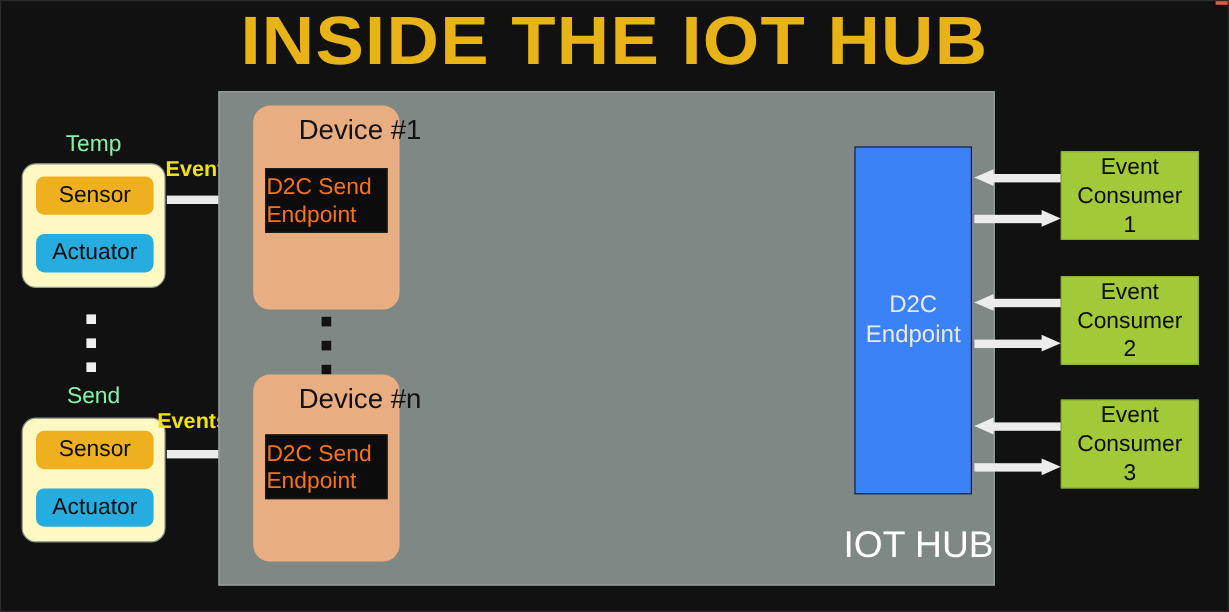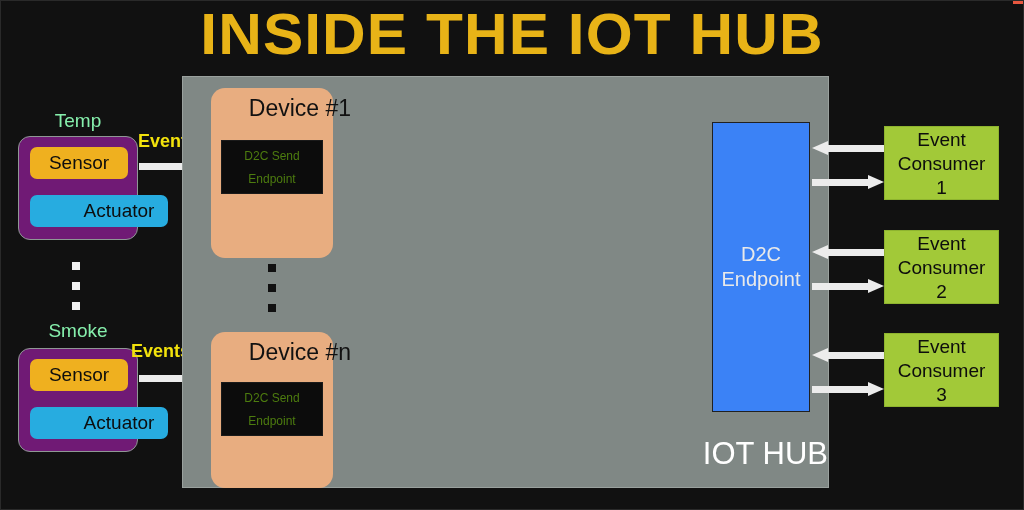--- a/index.html
+++ b/index.html
@@ -90,35 +90,34 @@
   .endpoint-box {
     position: absolute;
     left: 10px;
     width: 102px;
     background: #0c0c0c;
     border: 1px solid #1a1a1a;
     box-sizing: border-box;
     padding: 4px 0 6px 0;
   }
   .endpoint-text {
-    color: #4d7c0f;
-    font-size: 12px;
+    color: #f97316;
+    font-size: 19px;
     line-height: 23px;
-    text-align: center;
   }
   #device1 { left: 211px; top: 88px;  height: 170px; }
   #device1 .endpoint-box { top: 52px; height: 54px; }
-  #devicen { left: 211px; top: 312px; height: 156px; margin-top: 20px; }
+  #devicen { left: 211px; top: 312px; height: 156px; }
   #devicen .endpoint-box { top: 50px; height: 54px; }
 
   
   .sensor-group {
     position: absolute;
     width: 120px;
-    background: #701a75;
+    background: #fef9c3;
     border-radius: 12px;
     border: 1px solid #8f9895;
     box-sizing: border-box;
   }
   .group-label {
     position: absolute;
     left: 0;
     width: 100%;
     text-align: center;
     color: #86efac;
@@ -130,21 +129,21 @@
     left: 11px;
     width: 98px;
     height: 32px;
     border-radius: 7px;
     text-align: center;
     color: #0d0d0d;
     font-size: 19px;
     line-height: 32px;
   }
   .chip.sensor   { background: #efb01f; }
-  .chip.actuator { background: #27ace0; padding-left: 40px; }
+  .chip.actuator { background: #27ace0; }
 
   #temp-group  { left: 18px; top: 136px; height: 104px; }
   #temp-label  { left: 18px; top: 110px; width: 120px; }
   #smoke-group { left: 18px; top: 348px; height: 104px; }
   #smoke-label { left: 18px; top: 320px; width: 120px; }
   .chip-s { top: 10px; }
   .chip-a { top: 58px; }
 
   
   .events-label {
@@ -246,21 +245,21 @@
 <div id="stage">
 
   <div id="title">INSIDE THE IOT HUB</div>
 
   <div id="temp-label" class="group-label">Temp</div>
   <div id="temp-group" class="sensor-group">
     <div class="chip sensor chip-s">Sensor</div>
     <div class="chip actuator chip-a">Actuator</div>
   </div>
 
-  <div id="smoke-label" class="group-label">Smoke</div>
+  <div id="smoke-label" class="group-label">Send</div>
   <div id="smoke-group" class="sensor-group">
     <div class="chip sensor chip-s">Sensor</div>
     <div class="chip actuator chip-a">Actuator</div>
   </div>
 
   <div id="dots-left" class="dots">
     <span></span>
     <span></span>
     <span></span>
   </div>

